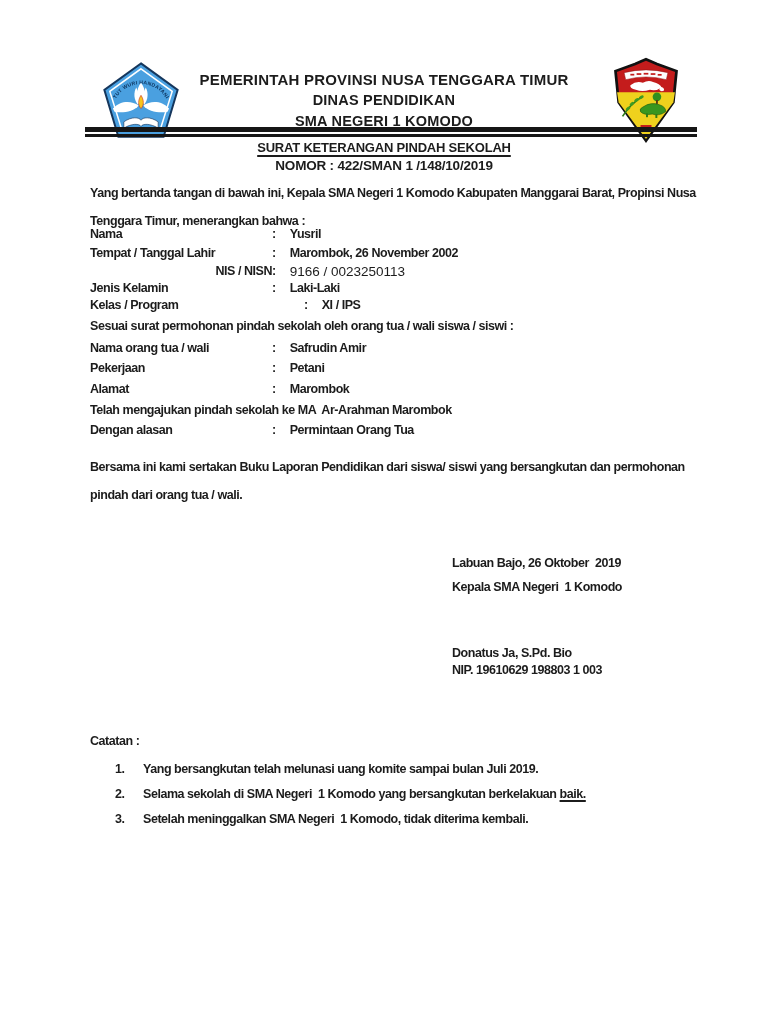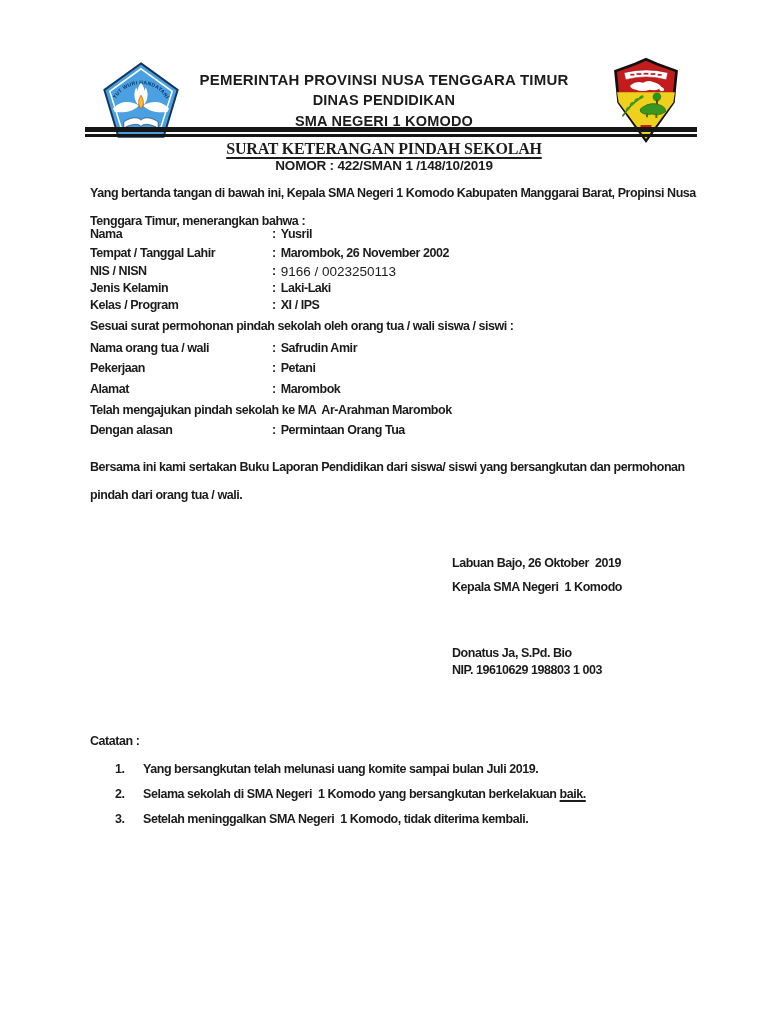--- a/index.html
+++ b/index.html
@@ -17,43 +17,43 @@
   .hdr-line2,.hdr-line3{font-size:14.5px;line-height:21px;letter-spacing:.2px;}
   .logo-left{left:102px;top:60px;width:78px;height:80px;}
   .logo-right{left:606px;top:57px;width:80px;height:86px;}
 
   .rule{left:85px;top:127px;width:612px;}
   .rule-thick{height:4.5px;background:#161616;}
   .rule-gap{height:2.5px;}
   .rule-thin{height:2.5px;background:#161616;}
 
   
-  .title{top:140px;left:0;right:0;text-align:center;font-size:16px;letter-spacing:-.2px;font-family:Liberation Serif, serif;
+  .title{top:140px;left:0;right:0;text-align:center;font-size:13px;letter-spacing:-.2px;
          }
   .title span{text-decoration:underline;text-decoration-thickness:1.5px;text-underline-offset:3px;}
   .nomor{top:158px;left:0;right:0;text-align:center;font-size:13.5px;letter-spacing:-.2px;}
 
   
   .bodytxt{font-size:12.5px;letter-spacing:-.45px;}
   .para{left:90px;width:610px;line-height:28px;}
   .p-intro{top:179px;}
   .p-close{top:453px;}
   .statement{left:90px;width:610px;line-height:17px;}
   .s-sesuai{top:318px;}
   .s-telah{top:402px;}
 
   .frow{left:90px;width:610px;display:flex;line-height:17px;}
   .flabel{width:182px;flex:0 0 182px;}
   .fvalue{display:flex;}
-  .vtext{margin-left:5px;}
+  .vtext{margin-left:14px;}
   .r0{top:226px;}
   .r1{top:245px;}
-  .r2{top:263px;}
+  .r2{top:263px;text-align:right;}
   .r3{top:280px;}
-  .r4{top:297px;}
+  .r4{top:297px;gap:32px;}
   .g0{top:340px;}
   .g1{top:360px;}
   .g2{top:381px;}
   .greason{top:422px;}
   .alt-font{font-family:"Liberation Sans",sans-serif;font-weight:400;font-size:13.5px;letter-spacing:0;}
 
   
   .sig-top{left:452px;top:552px;line-height:23.5px;}
   .sig-bottom{left:452px;top:645px;line-height:17px;font-size:12.5px;letter-spacing:-.45px;}
   .sig-top div{font-size:12.5px;letter-spacing:-.45px;}

